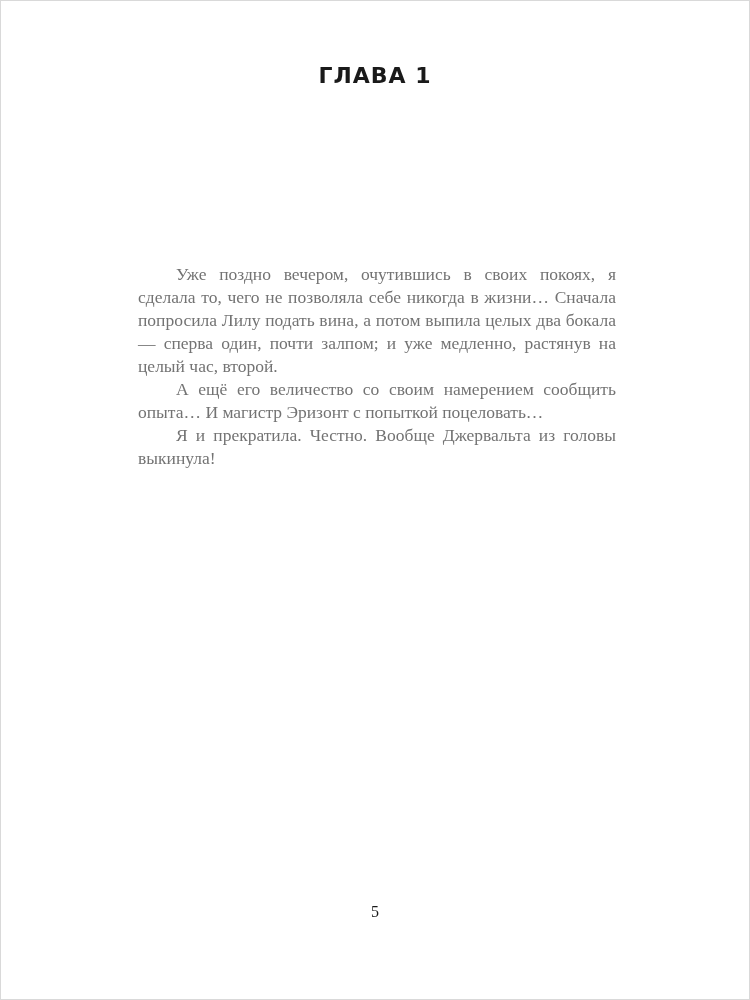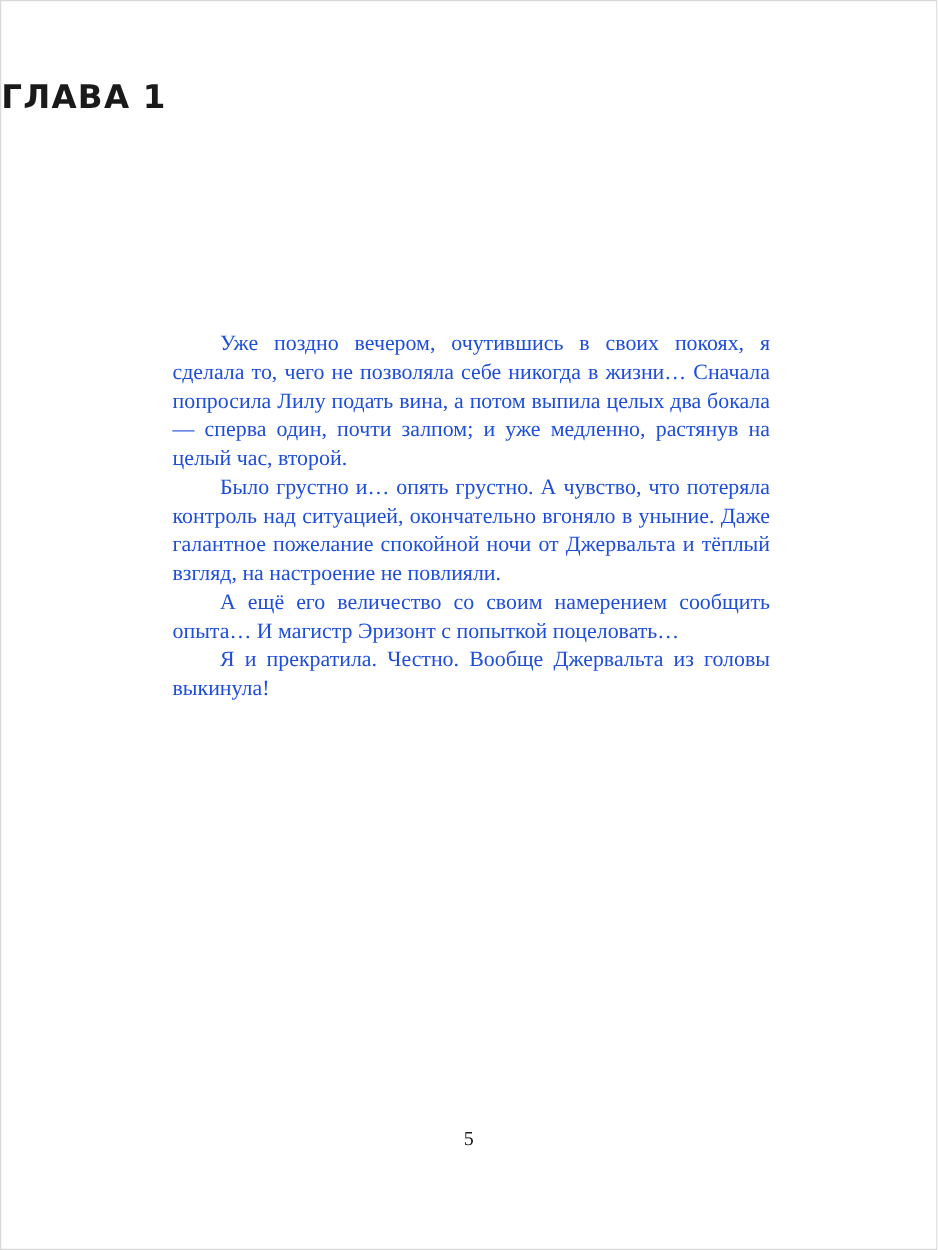--- a/index.html
+++ b/index.html
@@ -21,36 +21,36 @@
     width: 748px;
     height: 998px;
     border: 1px solid #d9d9d9;
     background: #ffffff;
     box-sizing: content-box;
     overflow: hidden;
   }
   .chapter-title {
     margin: 0;
     padding-top: 62px;
-    text-align: left;
+    text-align: center;
     font-family: "DejaVu Sans", "Liberation Sans", sans-serif;
     font-weight: bold;
-    font-size: 26px;
+    font-size: 22px;
     letter-spacing: 1px;
     color: #1a1a1a;
   }
   .page-body {
     position: absolute;
     left: 137px;
     top: 262px;
     width: 478px;
     font-family: "Liberation Serif", "DejaVu Serif", serif;
     font-size: 17.5px;
     line-height: 23px;
-    color: #1d4ed8;
+    color: #737373;
     text-align: justify;
     hyphens: auto;
     -webkit-hyphens: auto;
   }
   .page-body p.para {
     margin: 0;
     text-indent: 38px;
   }
   .page-number {
     position: absolute;
@@ -65,20 +65,19 @@
 </style>
 </head>
 <body>
 
 <div class="stage">
   <div class="book-page">
     <h1 class="chapter-title">ГЛАВА 1</h1>
 
     <div class="page-body">
         <p class="para">Уже поздно вечером, очутившись в своих покоях, я сделала то, чего не позволяла себе никогда в жизни… Сначала попросила Лилу подать вина, а потом выпила целых два бокала — сперва один, почти залпом; и уже медленно, растянув на целый час, второй.</p>
-        <p class="para">Было грустно и… опять грустно. А чувство, что потеряла контроль над ситуацией, окончательно вгоняло в уныние. Даже галантное пожелание спокойной ночи от Джервальта и тёплый взгляд, на настроение не повлияли.</p>
         <p class="para">А ещё его величество со своим намерением сообщить опыта… И магистр Эризонт с попыткой поцеловать…</p>
         <p class="para">Я и прекратила. Честно. Вообще Джервальта из головы выкинула!</p>
       </div>
 
     <div class="page-number">5</div>
   </div>
 </div>
 
 </body></html>

